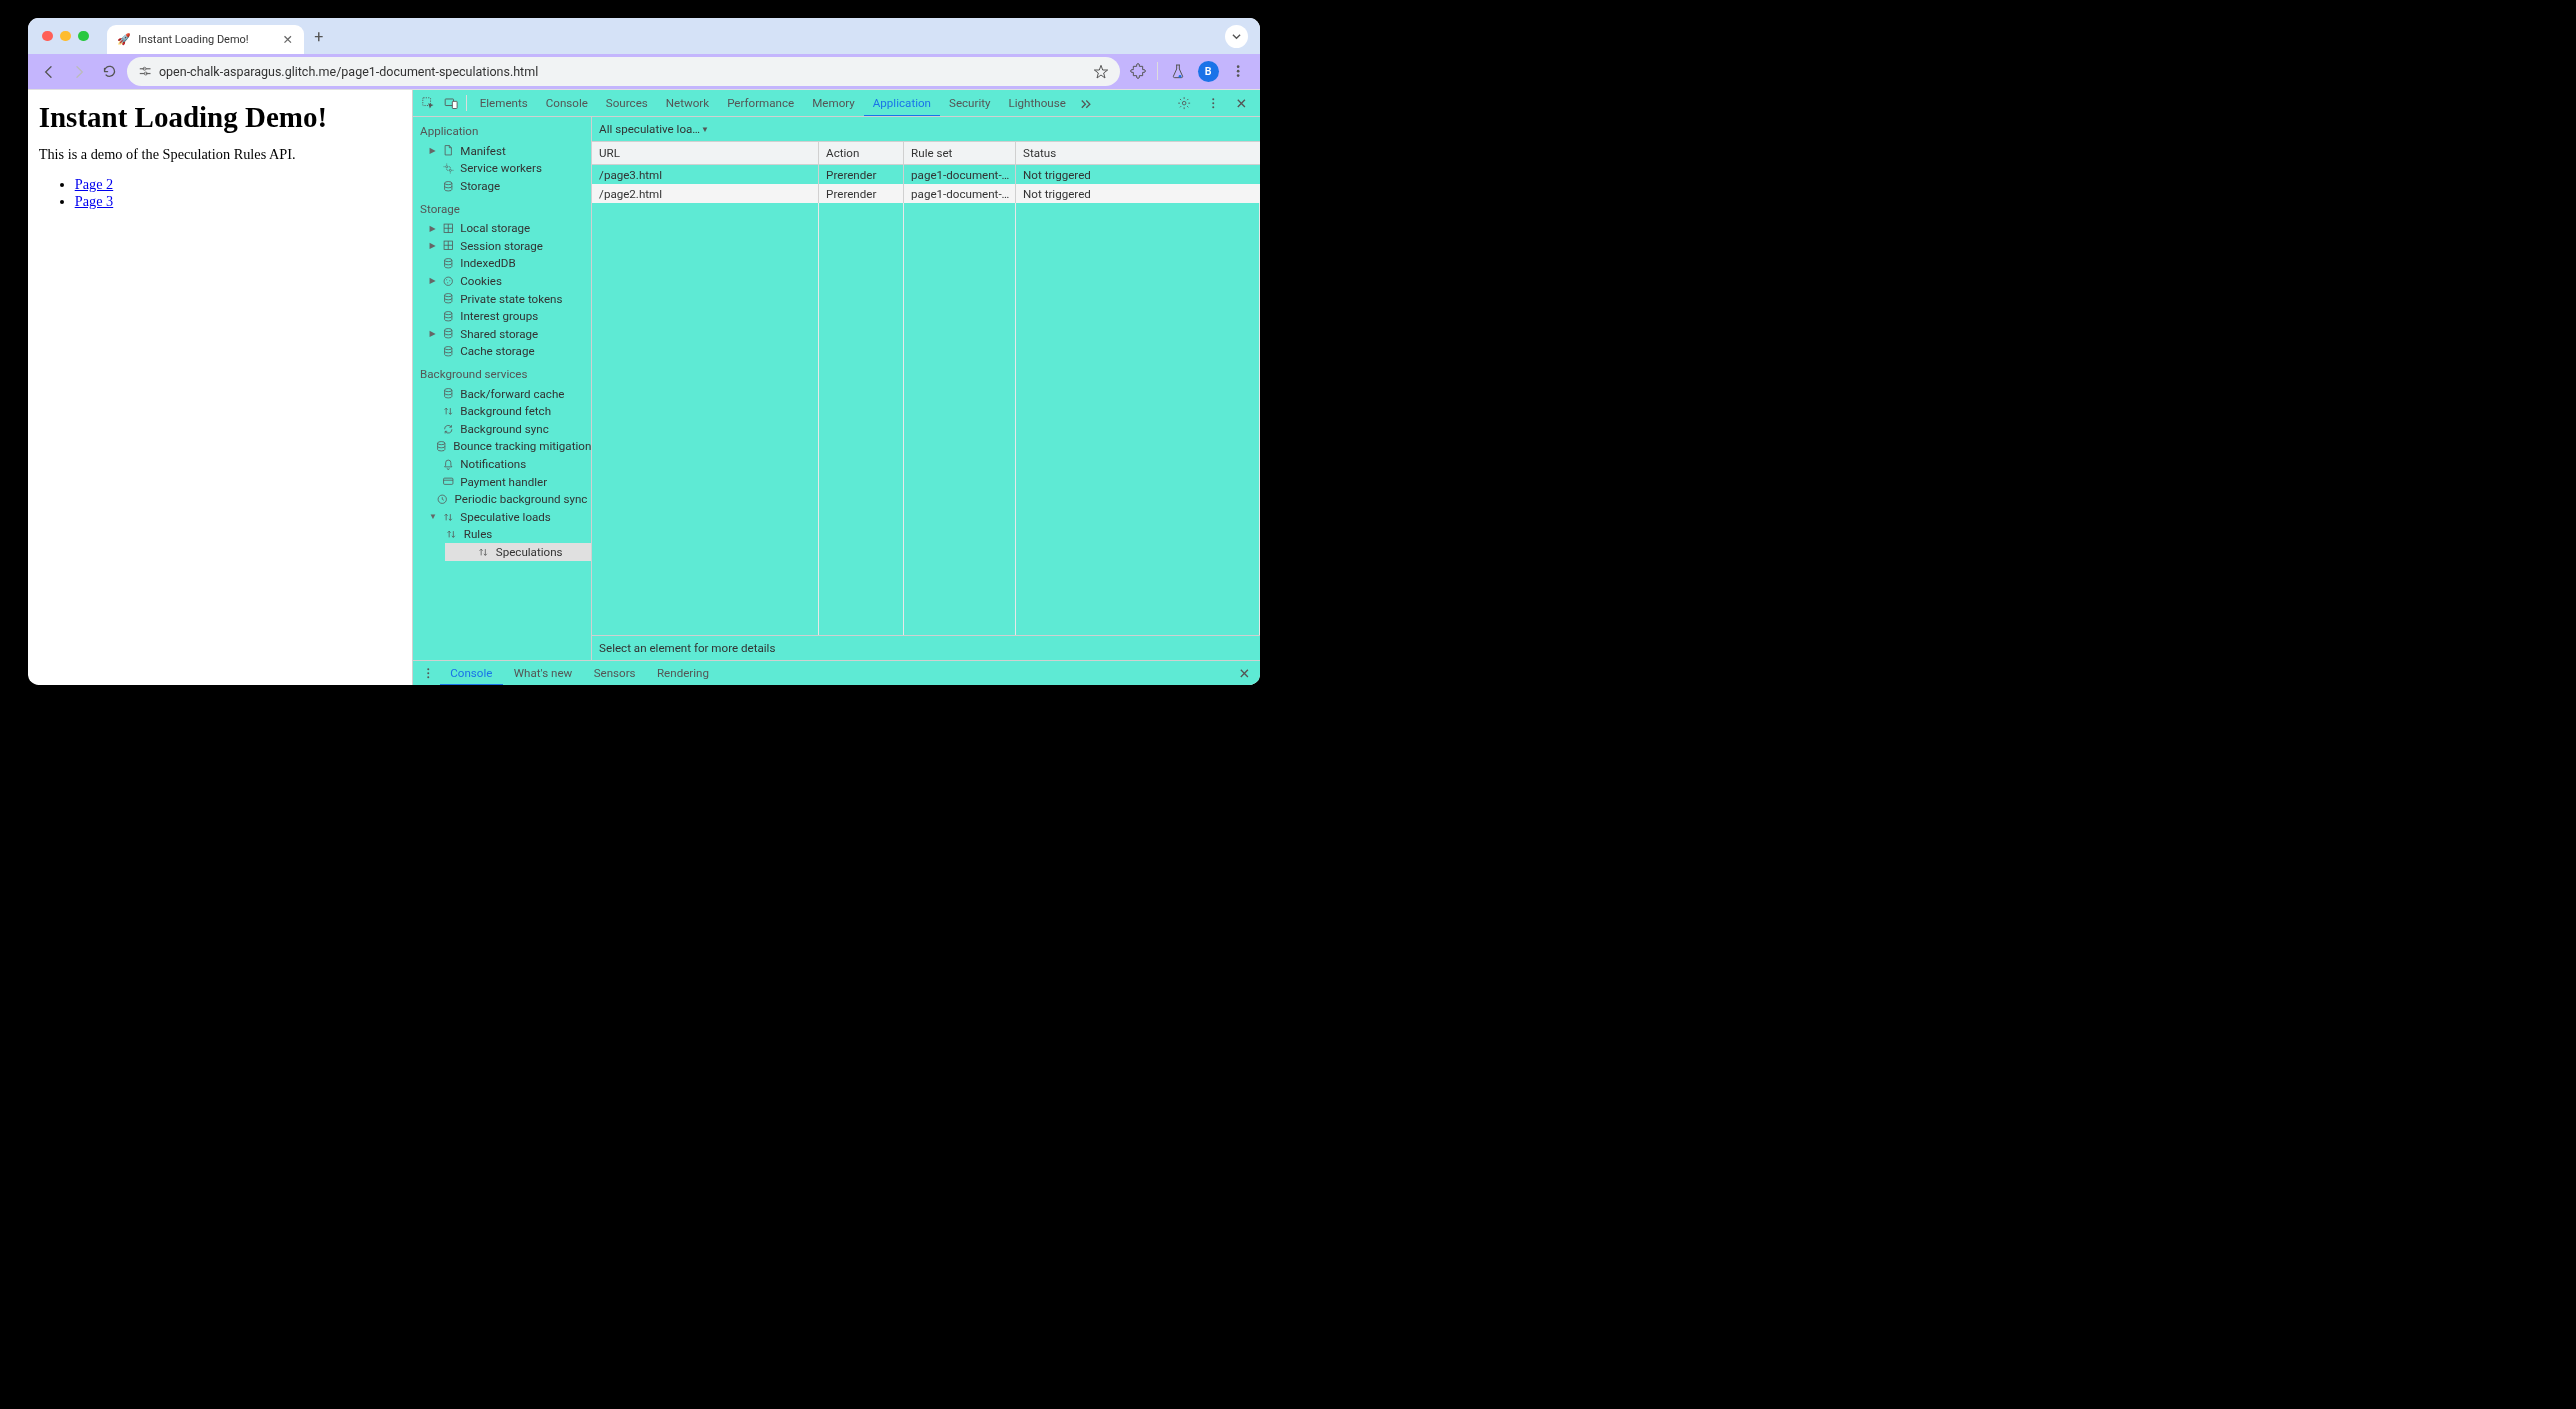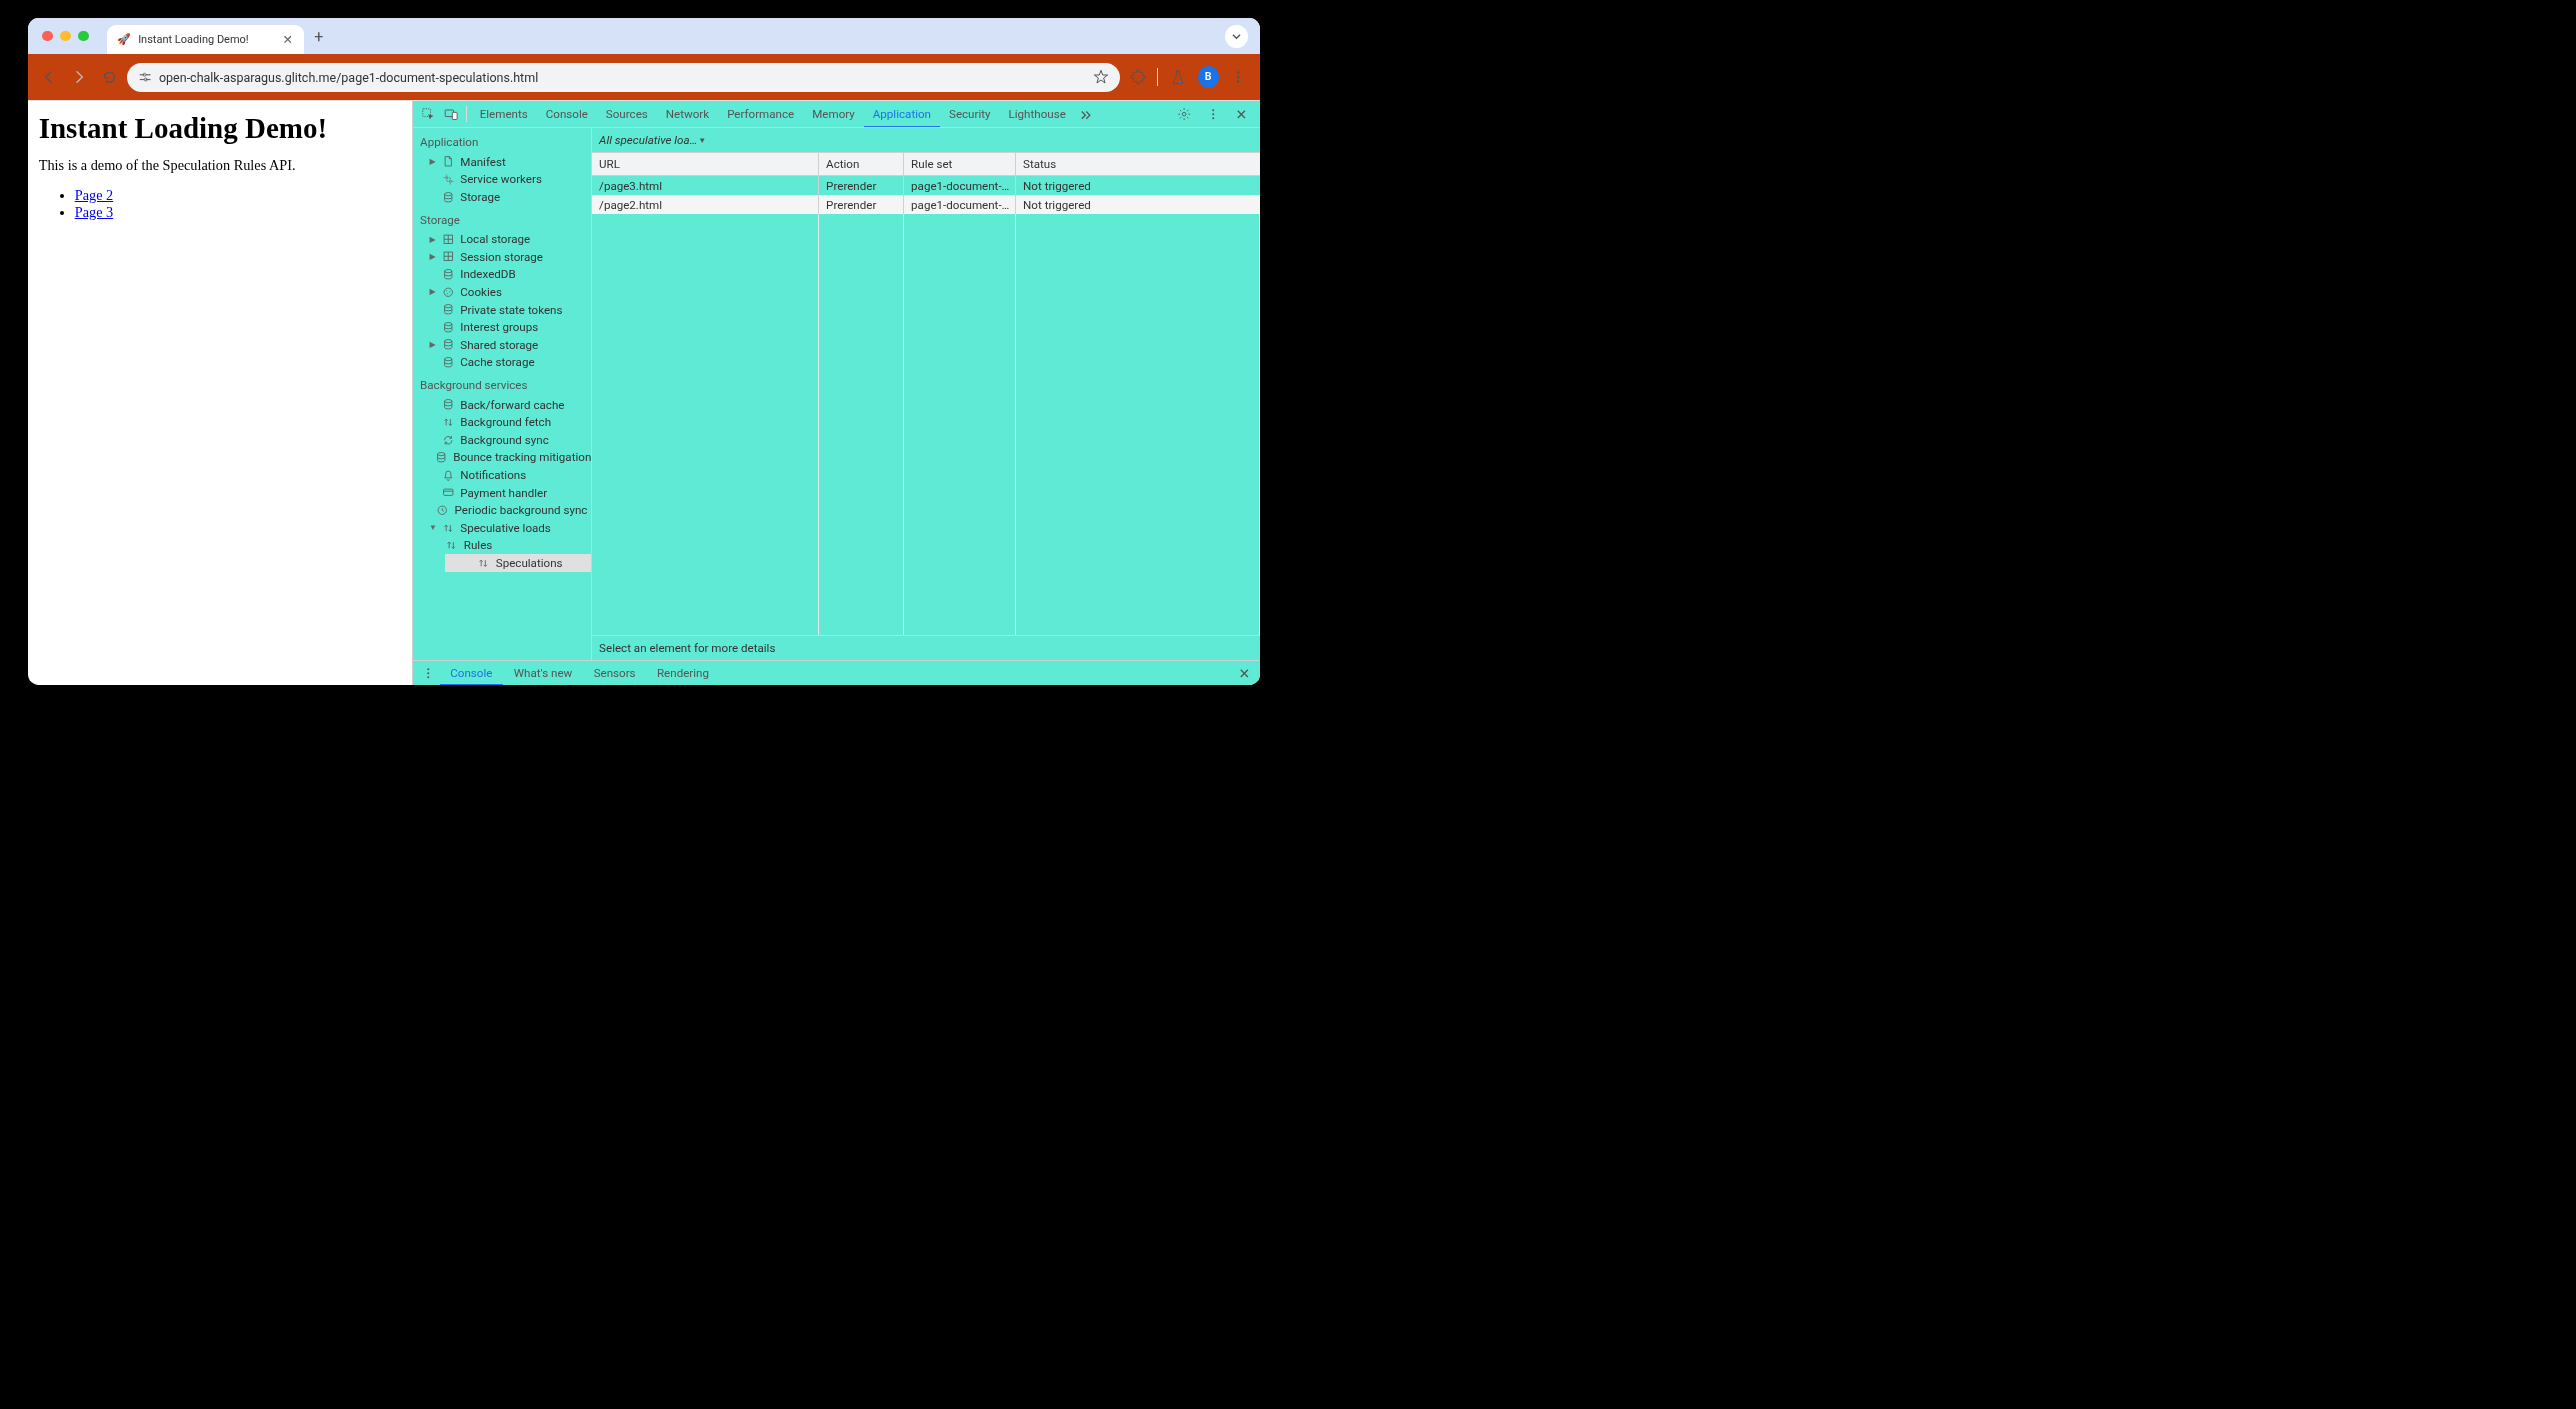--- a/index.html
+++ b/index.html
@@ -60,22 +60,22 @@
 .new-tab { color: #555; font-size: 16px; padding: 0 10.7px; cursor: pointer; }
 .tab-bar-right { margin-left: auto; padding-right: 7.1px; }
 .chevron-btn {
   width: 23px; height: 23px; border-radius: 50%; background: #fff;
   display: flex; align-items: center; justify-content: center;
   color: #555; font-size: 9.8px; cursor: pointer;
 }
 
 
 .toolbar {
-  background: #c2410c;
-  height: 47px;
+  background: #c4b5fd;
+  height: 36px;
   border-bottom: 0.9px solid #e0e0e0;
   display: flex;
   align-items: center;
   padding: 0 7.1px;
   gap: 3.6px;
 }
 .nav-btn {
   width: 27px; height: 27px; display: flex; align-items: center; justify-content: center;
   color: #555; cursor: pointer; border-radius: 50%;
 }
@@ -188,21 +188,20 @@
 }
 .main-toolbar {
   height: 25px;
   border-bottom: 0.9px solid #d0d0d0;
   display: flex;
   align-items: center;
   padding: 0 7.1px;
   gap: 1px;
   font-size: 11.6px;
   color: #333;
-  font-style: italic;
 }
 .dropdown-arrow { color: #555; font-size: 8px; }
 
 .table-area { flex: 1; display: flex; flex-direction: column; }
 .table-header {
   display: flex;
   background: #f1f3f4;
   border-bottom: 0.9px solid #d0d0d0;
   height: 23px;
   align-items: center;

